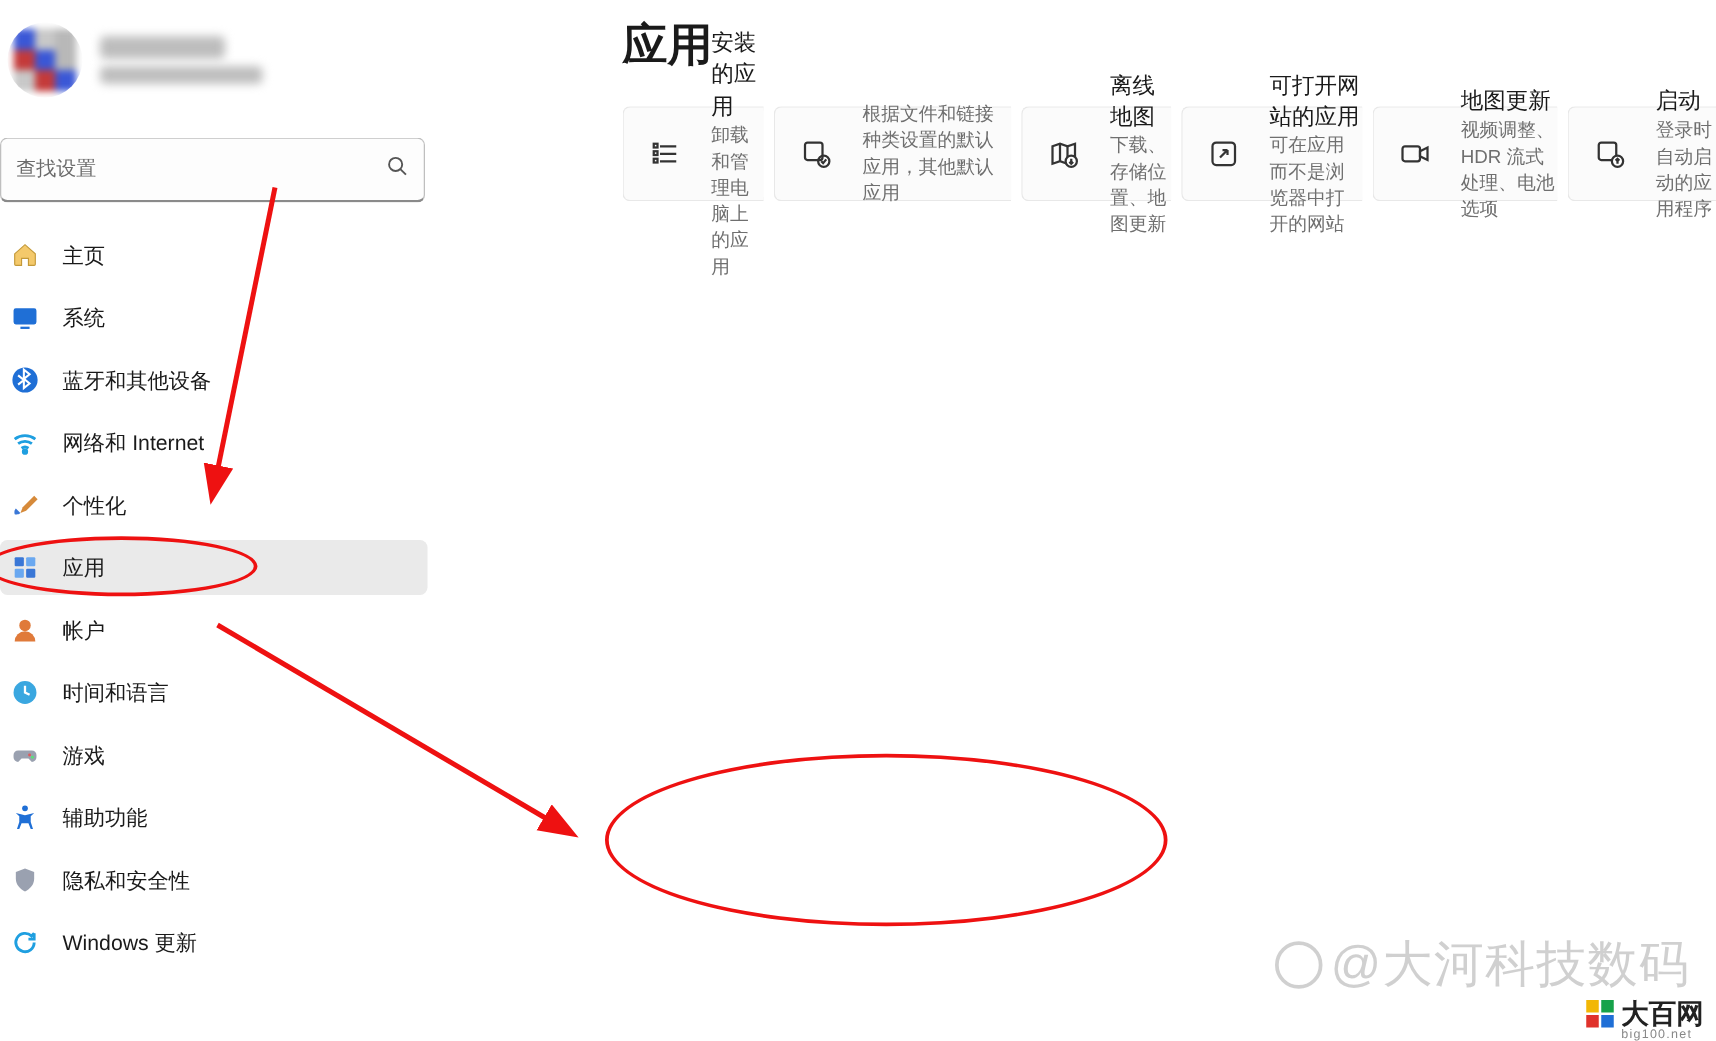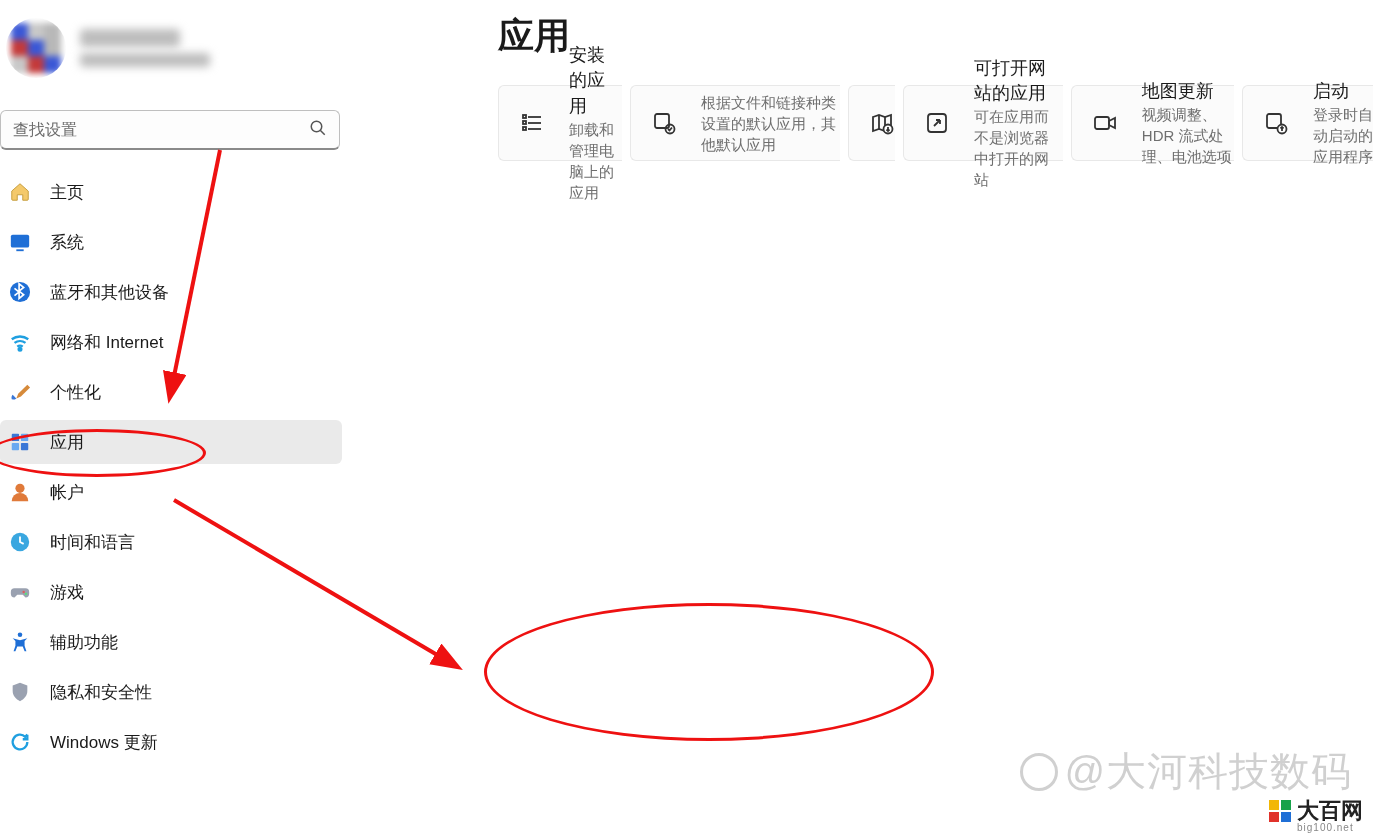--- a/index.html
+++ b/index.html
@@ -55,21 +55,21 @@
     border-radius:4px;
   }
   .profile-text .l1 { width:100px;height:18px;margin-bottom:6px; }
   .profile-text .l2 { width:130px;height:14px; }
   .search-wrap {
     margin: 30px 0 20px 0;
     padding: 0 0 0 0;
   }
   .search {
     width: 340px;
-    height: 40px;
+    height: 52px;
     border: 1px solid #bfbfbf;
     border-bottom: 2px solid #8a8a8a;
     border-radius: 6px;
     background: #fdfdfd;
     display: flex;
     align-items: center;
     padding: 0 12px;
   }
   .search input {
     flex: 1;
@@ -385,20 +385,24 @@
 
     <div class="card">
       <span class="card-icon">
         <svg width="24" height="24" viewBox="0 0 24 24" fill="none" stroke="#333" stroke-width="1.8">
             <path d="M3 6l6-2 6 2 6-2v14l-6 2-6-2-6 2z"></path>
             <path d="M9 4v14M15 6v14"></path>
             <circle cx="18" cy="18" r="4.5" fill="#fff"></circle>
             <path d="M18 16v4M16.5 18.5 18 20l1.5-1.5"></path>
           </svg>
       </span>
+      <div class="card-text">
+        <div class="t1">离线地图</div>
+        <div class="t2">下载、存储位置、地图更新</div>
+      </div>
     </div>
 
     <div class="card">
       <span class="card-icon">
         <svg width="24" height="24" viewBox="0 0 24 24" fill="none" stroke="#333" stroke-width="1.8">
             <rect x="3" y="3" width="18" height="18" rx="3"></rect>
             <path d="M9 15l6-6M15 9h-4M15 9v4"></path>
           </svg>
       </span>
       <div class="card-text">

